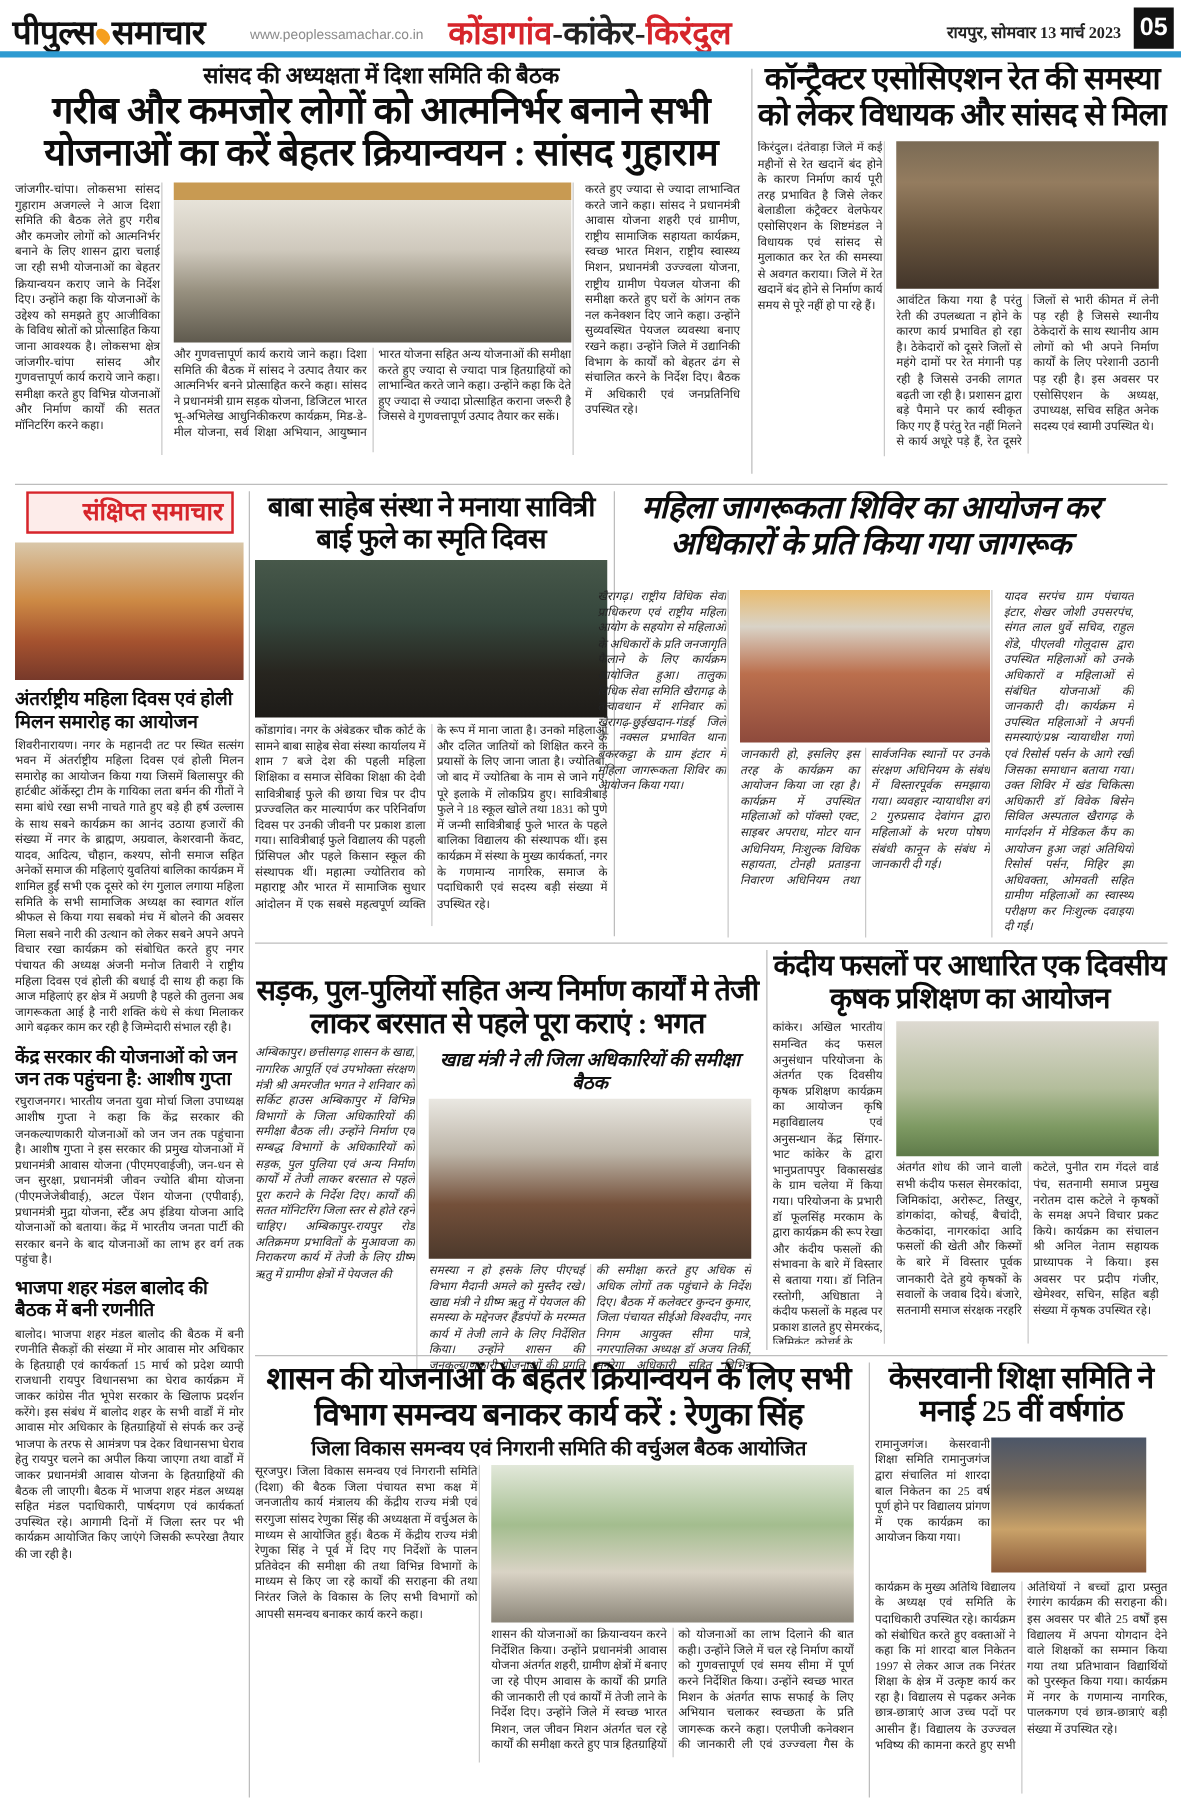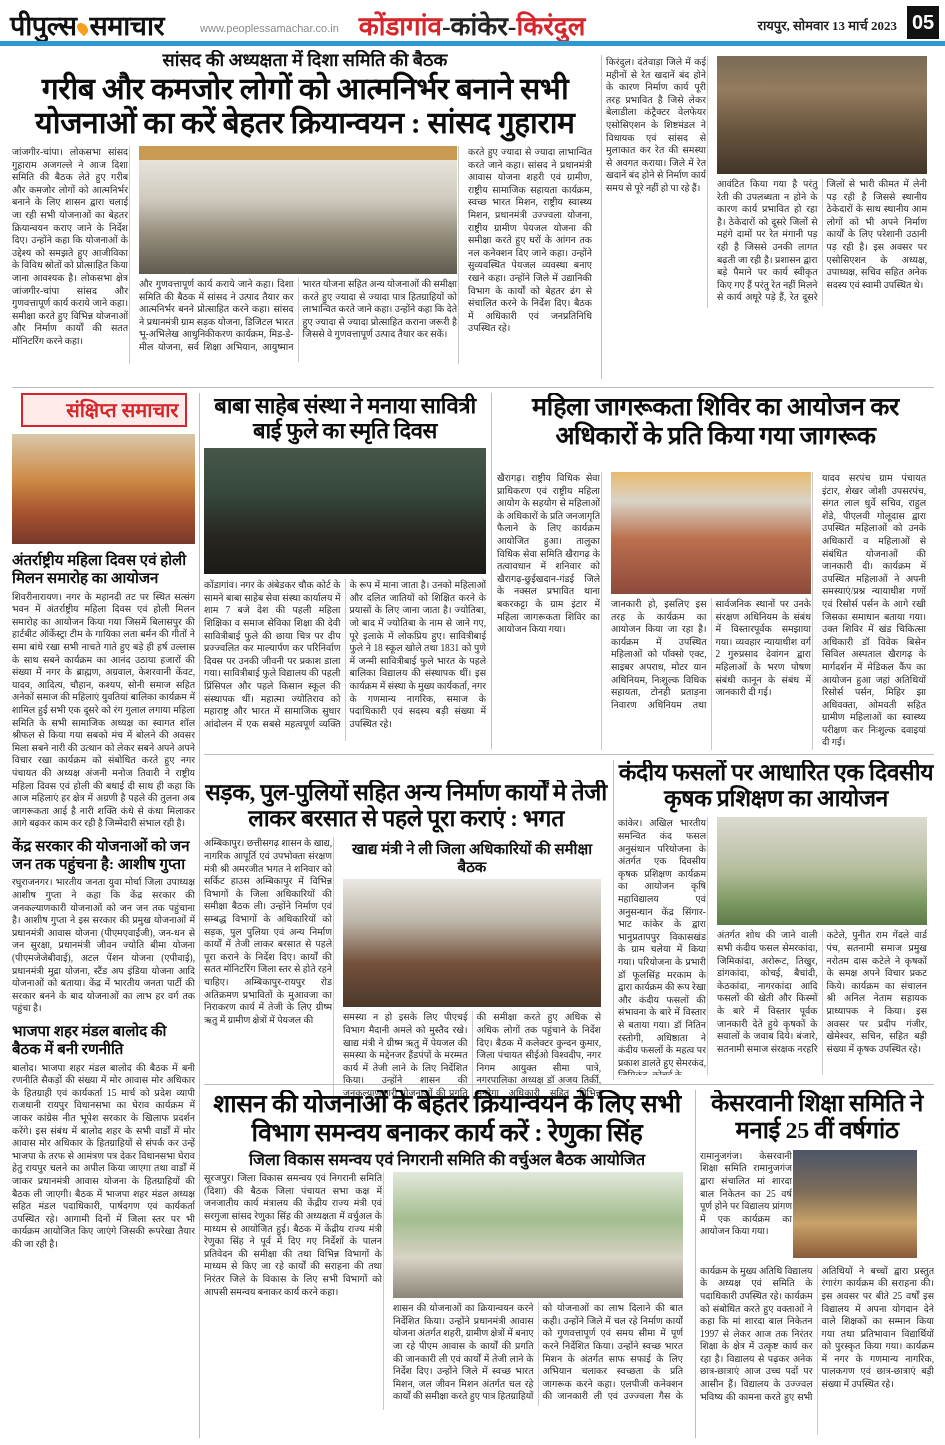--- a/index.html
+++ b/index.html
@@ -65,20 +65,21 @@
       <div class="coltxt" style="width:116px;flex:none;">जांजगीर-चांपा। लोकसभा सांसद गुहाराम अजगल्ले ने आज दिशा समिति की बैठक लेते हुए गरीब और कमजोर लोगों को आत्मनिर्भर बनाने के लिए शासन द्वारा चलाई जा रही सभी योजनाओं का बेहतर क्रियान्वयन कराए जाने के निर्देश दिए। उन्होंने कहा कि योजनाओं के उद्देश्य को समझते हुए आजीविका के विविध स्रोतों को प्रोत्साहित किया जाना आवश्यक है। लोकसभा क्षेत्र जांजगीर-चांपा सांसद और गुणवत्तापूर्ण कार्य कराये जाने कहा। समीक्षा करते हुए विभिन्न योजनाओं और निर्माण कार्यों की सतत मॉनिटरिंग करने कहा।</div>
       <div class="vsep" style="width:318px;flex:none;">
         <div class="photo ph-a" style="width:318px;height:128px;"></div>
         <div class="coltxt cols2" style="margin-top:4px;height:84px;overflow:hidden;">और गुणवत्तापूर्ण कार्य कराये जाने कहा। दिशा समिति की बैठक में सांसद ने उत्पाद तैयार कर आत्मनिर्भर बनने प्रोत्साहित करने कहा। सांसद ने प्रधानमंत्री ग्राम सड़क योजना, डिजिटल भारत भू-अभिलेख आधुनिकीकरण कार्यक्रम, मिड-डे-मील योजना, सर्व शिक्षा अभियान, आयुष्मान भारत योजना सहित अन्य योजनाओं की समीक्षा करते हुए ज्यादा से ज्यादा पात्र हितग्राहियों को लाभान्वित करते जाने कहा। उन्होंने कहा कि देते हुए ज्यादा से ज्यादा प्रोत्साहित कराना जरूरी है जिससे वे गुणवत्तापूर्ण उत्पाद तैयार कर सकें।</div>
       </div>
       <div class="vsep coltxt" style="width:124px;flex:none;">करते हुए ज्यादा से ज्यादा लाभान्वित करते जाने कहा। सांसद ने प्रधानमंत्री आवास योजना शहरी एवं ग्रामीण, राष्ट्रीय सामाजिक सहायता कार्यक्रम, स्वच्छ भारत मिशन, राष्ट्रीय स्वास्थ्य मिशन, प्रधानमंत्री उज्ज्वला योजना, राष्ट्रीय ग्रामीण पेयजल योजना की समीक्षा करते हुए घरों के आंगन तक नल कनेक्शन दिए जाने कहा। उन्होंने सुव्यवस्थित पेयजल व्यवस्था बनाए रखने कहा। उन्होंने जिले में उद्यानिकी विभाग के कार्यों को बेहतर ढंग से संचालित करने के निर्देश दिए। बैठक में अधिकारी एवं जनप्रतिनिधि उपस्थित रहे।</div>
     </div>
   </div>
 
   <div class="art" style="left:606px;top:50px;width:328px;height:334px;">
+    <div class="head h26">कॉन्ट्रैक्टर एसोसिएशन रेत की समस्या को लेकर विधायक और सांसद से मिला</div>
     <div class="row" style="margin-top:6px;">
       <div class="coltxt" style="width:100px;flex:none;height:252px;overflow:hidden;">किरंदुल। दंतेवाड़ा जिले में कई महीनों से रेत खदानें बंद होने के कारण निर्माण कार्य पूरी तरह प्रभावित है जिसे लेकर बेलाडीला कंट्रैक्टर वेलफेयर एसोसिएशन के शिष्टमंडल ने विधायक एवं सांसद से मुलाकात कर रेत की समस्या से अवगत कराया। जिले में रेत खदानें बंद होने से निर्माण कार्य समय से पूरे नहीं हो पा रहे हैं।</div>
       <div class="vsep" style="width:210px;flex:none;">
         <div class="photo ph-b" style="width:210px;height:118px;"></div>
         <div class="coltxt cols2" style="margin-top:4px;height:128px;overflow:hidden;">आवंटित किया गया है परंतु रेती की उपलब्धता न होने के कारण कार्य प्रभावित हो रहा है। ठेकेदारों को दूसरे जिलों से महंगे दामों पर रेत मंगानी पड़ रही है जिससे उनकी लागत बढ़ती जा रही है। प्रशासन द्वारा बड़े पैमाने पर कार्य स्वीकृत किए गए हैं परंतु रेत नहीं मिलने से कार्य अधूरे पड़े हैं, रेत दूसरे जिलों से भारी कीमत में लेनी पड़ रही है जिससे स्थानीय ठेकेदारों के साथ स्थानीय आम लोगों को भी अपने निर्माण कार्यों के लिए परेशानी उठानी पड़ रही है। इस अवसर पर एसोसिएशन के अध्यक्ष, उपाध्यक्ष, सचिव सहित अनेक सदस्य एवं स्वामी उपस्थित थे।</div>
       </div>
     </div>
   </div>
 
   <div class="divider" style="left:601px;top:55px;width:1px;height:324px;"></div>
@@ -98,37 +99,37 @@
   <div class="divider" style="left:199px;top:393px;width:1px;height:1045px;"></div>
 
   <div class="art" style="left:204px;top:393px;width:282px;height:357px;">
     <div class="head h23">बाबा साहेब संस्था ने मनाया सावित्री बाई फुले का स्मृति दिवस</div>
     <div class="photo ph-c" style="width:282px;height:126px;margin-top:5px;"></div>
     <div class="coltxt cols2" style="margin-top:5px;height:162px;overflow:hidden;">कोंडागांव। नगर के अंबेडकर चौक कोर्ट के सामने बाबा साहेब सेवा संस्था कार्यालय में शाम 7 बजे देश की पहली महिला शिक्षिका व समाज सेविका शिक्षा की देवी सावित्रीबाई फुले की छाया चित्र पर दीप प्रज्ज्वलित कर माल्यार्पण कर परिनिर्वाण दिवस पर उनकी जीवनी पर प्रकाश डाला गया। सावित्रीबाई फुले विद्यालय की पहली प्रिंसिपल और पहले किसान स्कूल की संस्थापक थीं। महात्मा ज्योतिराव को महाराष्ट्र और भारत में सामाजिक सुधार आंदोलन में एक सबसे महत्वपूर्ण व्यक्ति के रूप में माना जाता है। उनको महिलाओं और दलित जातियों को शिक्षित करने के प्रयासों के लिए जाना जाता है। ज्योतिबा, जो बाद में ज्योतिबा के नाम से जाने गए, पूरे इलाके में लोकप्रिय हुए। सावित्रीबाई फुले ने 18 स्कूल खोले तथा 1831 को पुणे में जन्मी सावित्रीबाई फुले भारत के पहले बालिका विद्यालय की संस्थापक थीं। इस कार्यक्रम में संस्था के मुख्य कार्यकर्ता, नगर के गणमान्य नागरिक, समाज के पदाधिकारी एवं सदस्य बड़ी संख्या में उपस्थित रहे।</div>
   </div>
 
   <div class="divider" style="left:491px;top:393px;width:1px;height:356px;"></div>
 
-  <div class="art" style="left:497px;top:393px;width:437px;height:357px;">
+  <div class="art" style="left:478px;top:393px;width:437px;height:357px;font-style:italic;">
     <div class="head h26">महिला जागरूकता शिविर का आयोजन कर अधिकारों के प्रति किया गया जागरूक</div>
     <div class="row" style="margin-top:22px;">
       <div class="coltxt" style="width:103px;flex:none;height:280px;overflow:hidden;">खैरागढ़। राष्ट्रीय विधिक सेवा प्राधिकरण एवं राष्ट्रीय महिला आयोग के सहयोग से महिलाओं के अधिकारों के प्रति जनजागृति फैलाने के लिए कार्यक्रम आयोजित हुआ। तालुका विधिक सेवा समिति खैरागढ़ के तत्वावधान में शनिवार को खैरागढ़-छुईखदान-गंडई जिले के नक्सल प्रभावित थाना बकरकट्टा के ग्राम इंटार में महिला जागरूकता शिविर का आयोजन किया गया।</div>
       <div class="vsep" style="width:200px;flex:none;">
         <div class="photo ph-d" style="width:200px;height:122px;"></div>
         <div class="coltxt cols2" style="margin-top:4px;height:154px;overflow:hidden;">जानकारी हो, इसलिए इस तरह के कार्यक्रम का आयोजन किया जा रहा है। कार्यक्रम में उपस्थित महिलाओं को पॉक्सो एक्ट, साइबर अपराध, मोटर यान अधिनियम, निःशुल्क विधिक सहायता, टोनही प्रताड़ना निवारण अधिनियम तथा सार्वजनिक स्थानों पर उनके संरक्षण अधिनियम के संबंध में विस्तारपूर्वक समझाया गया। व्यवहार न्यायाधीश वर्ग 2 गुरुप्रसाद देवांगन द्वारा महिलाओं के भरण पोषण संबंधी कानून के संबंध में जानकारी दी गई।</div>
       </div>
       <div class="vsep coltxt" style="width:104px;flex:none;height:280px;overflow:hidden;">यादव सरपंच ग्राम पंचायत इंटार, शेखर जोशी उपसरपंच, संगत लाल धुर्वे सचिव, राहुल शेंडे, पीएलवी गोलूदास द्वारा उपस्थित महिलाओं को उनके अधिकारों व महिलाओं से संबंधित योजनाओं की जानकारी दी। कार्यक्रम में उपस्थित महिलाओं ने अपनी समस्याएं/प्रश्न न्यायाधीश गणों एवं रिसोर्स पर्सन के आगे रखी जिसका समाधान बताया गया। उक्त शिविर में खंड चिकित्सा अधिकारी डॉ विवेक बिसेन सिविल अस्पताल खैरागढ़ के मार्गदर्शन में मेडिकल कैंप का आयोजन हुआ जहां अतिथियों रिसोर्स पर्सन, मिहिर झा अधिवक्ता, ओमवती सहित ग्रामीण महिलाओं का स्वास्थ्य परीक्षण कर निःशुल्क दवाइयां दी गईं।</div>
     </div>
   </div>
 
   <div class="divider" style="left:204px;top:754px;width:730px;height:1px;"></div>
 
   <div class="art" style="left:204px;top:780px;width:404px;height:322px;">
     <div class="head h24">सड़क, पुल-पुलियों सहित अन्य निर्माण कार्यों मे तेजी लाकर बरसात से पहले पूरा कराएं : भगत</div>
-    <div class="row" style="margin-top:5px;">
+    <div class="row" style="margin-top:5px;font-style:italic;">
       <div class="coltxt" style="width:128px;flex:none;height:252px;overflow:hidden;">अम्बिकापुर। छत्तीसगढ़ शासन के खाद्य, नागरिक आपूर्ति एवं उपभोक्ता संरक्षण मंत्री श्री अमरजीत भगत ने शनिवार को सर्किट हाउस अम्बिकापुर में विभिन्न विभागों के जिला अधिकारियों की समीक्षा बैठक ली। उन्होंने निर्माण एवं सम्बद्ध विभागों के अधिकारियों को सड़क, पुल पुलिया एवं अन्य निर्माण कार्यों में तेजी लाकर बरसात से पहले पूरा कराने के निर्देश दिए। कार्यों की सतत मॉनिटरिंग जिला स्तर से होते रहने चाहिए। अम्बिकापुर-रायपुर रोड अतिक्रमण प्रभावितों के मुआवजा का निराकरण कार्य में तेजी के लिए ग्रीष्म ऋतु में ग्रामीण क्षेत्रों में पेयजल की</div>
       <div class="vsep" style="width:258px;flex:none;">
         <div class="subhead">खाद्य मंत्री ने ली जिला अधिकारियों की समीक्षा बैठक</div>
         <div class="photo ph-e" style="width:258px;height:128px;"></div>
         <div class="coltxt cols2" style="margin-top:4px;height:96px;overflow:hidden;">समस्या न हो इसके लिए पीएचई विभाग मैदानी अमले को मुस्तैद रखे। खाद्य मंत्री ने ग्रीष्म ऋतु में पेयजल की समस्या के मद्देनजर हैंडपंपों के मरम्मत कार्य में तेजी लाने के लिए निर्देशित किया। उन्होंने शासन की जनकल्याणकारी योजनाओं की प्रगति की समीक्षा करते हुए अधिक से अधिक लोगों तक पहुंचाने के निर्देश दिए। बैठक में कलेक्टर कुन्दन कुमार, जिला पंचायत सीईओ विश्वदीप, नगर निगम आयुक्त सीमा पात्रे, नगरपालिका अध्यक्ष डॉ अजय तिर्की, मनरेगा अधिकारी सहित विभिन्न विभागों के जिला अधिकारी उपस्थित रहे।</div>
       </div>
     </div>
   </div>
 
   <div class="divider" style="left:613px;top:760px;width:1px;height:320px;"></div>

